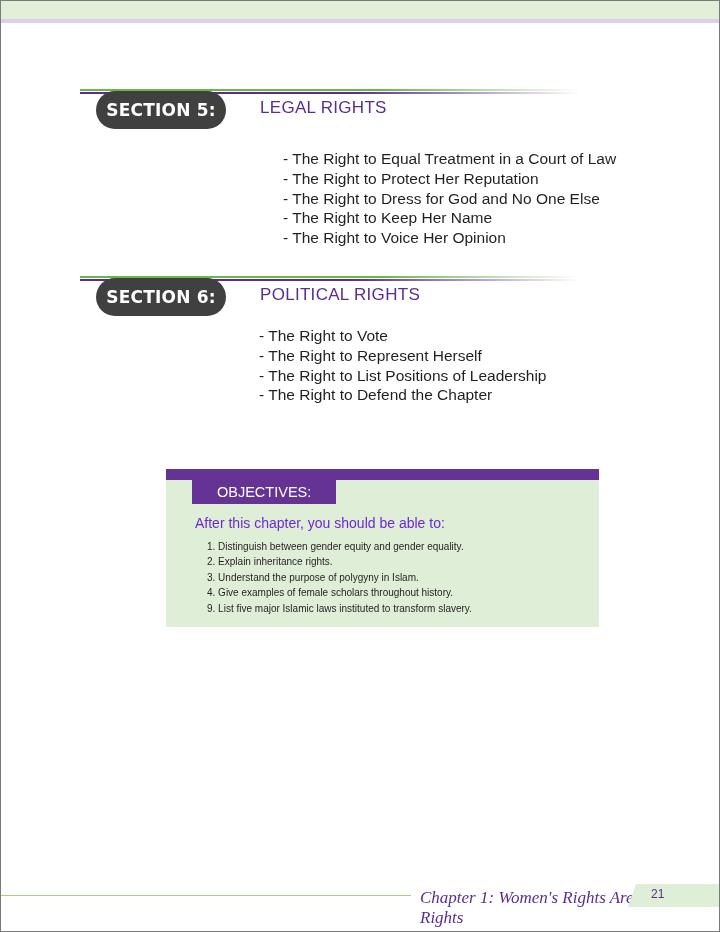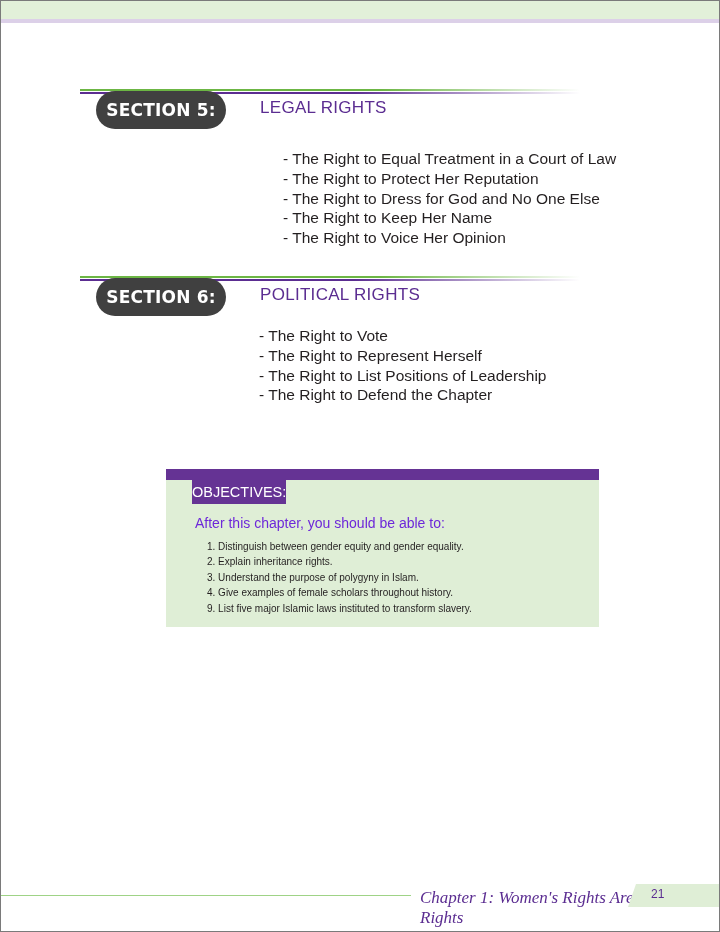--- a/index.html
+++ b/index.html
@@ -56,21 +56,21 @@
 
   .objectives {
     position: absolute; left: 166px; top: 469px; width: 433px; height: 158px;
     background: #dfeed6;
   }
   .objectives .bar {
     position: absolute; left: 0; top: 0; width: 100%; height: 11px;
     background: #653394;
   }
   .objectives .tab {
-    position: absolute; left: 26px; top: 11px; height: 24px; padding: 0 0;
+    position: absolute; left: 26px; top: 11px; height: 24px; padding: 0 25px;
     background: #653394; color: #ffffff; font-size: 14.5px;
     display: flex; align-items: center;
   }
   .objectives .intro {
     position: absolute; left: 29px; top: 46px; font-size: 14px; color: #6d28d9;
   }
   .objectives ol {
     position: absolute; left: 41px; top: 70px; margin: 0; padding: 0; list-style: none;
     font-size: 10px; line-height: 15.4px; color: #231f20;
   }

